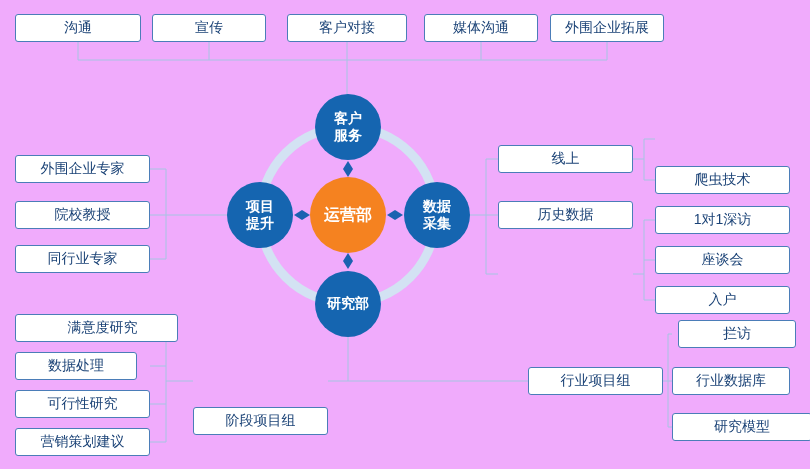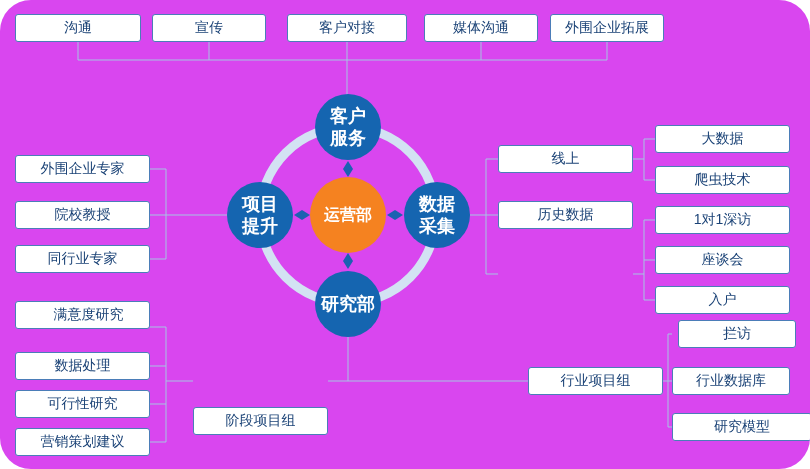--- a/index.html
+++ b/index.html
@@ -1,22 +1,21 @@
 <!DOCTYPE html>
 <html><head>
 <meta charset="utf-8">
 <style>
   html,body { margin:0; padding:0; background:#ffffff; }
   body { font-family: "Liberation Sans", "DejaVu Sans", sans-serif; }
   #stage {
     position:relative;
     width:810px; height:469px;
-    background:#d946ef;
+    background:#f0abfc;
     overflow:hidden;
-    border-radius:31px;
   }
   svg.connectors { position:absolute; left:0; top:0; z-index:1; }
   svg.connectors line { stroke:#a6c4e2; stroke-width:1; }
   .box {
     position:absolute;
     box-sizing:border-box;
     height:28px;
     background:#ffffff;
     border:1px solid #4b7db8;
     border-radius:3px;
@@ -26,21 +25,21 @@
     align-items:center;
     justify-content:center;
     z-index:3;
     white-space:nowrap;
   }
   .node {
     position:absolute;
     border-radius:50%;
     background:#1565b0;
     color:#ffffff;
-    font-size:18px;
+    font-size:14px;
     font-weight:bold;
     display:flex;
     align-items:center;
     justify-content:center;
     text-align:center;
     z-index:4;
     line-height:1.25;
   }
   .node .lbl { white-space:pre-line; }
   .node.hub {
@@ -148,28 +147,27 @@
   <div class="node" style="left:315px; top:271px; width:66px; height:66px;">
       <span class="lbl">研究部</span>
     </div>
   <div class="node hub" style="left:310px; top:177px; width:76px; height:76px;">
       <span class="lbl">运营部</span>
     </div>
 
   <div class="box" style="left:498px; top:145px; width:135px;">线上</div>
   <div class="box" style="left:498px; top:201px; width:135px;">历史数据</div>
 
-  <div class="box" style="left:655px; top:125px; width:135px;">大数据</div>
   <div class="box" style="left:655px; top:166px; width:135px;">爬虫技术</div>
   <div class="box" style="left:655px; top:206px; width:135px;">1对1深访</div>
   <div class="box" style="left:655px; top:246px; width:135px;">座谈会</div>
   <div class="box" style="left:655px; top:286px; width:135px;">入户</div>
 
-  <div class="box" style="left:15px; top:301px; width:135px;padding-left:12px;">满意度研究</div>
-  <div class="box" style="left:15px; top:352px; width:135px;">数据处理</div>
+  <div class="box" style="left:15px; top:314px; width:163px;padding-left:12px;">满意度研究</div>
+  <div class="box" style="left:15px; top:352px; width:122px;">数据处理</div>
   <div class="box" style="left:15px; top:390px; width:135px;">可行性研究</div>
   <div class="box" style="left:15px; top:428px; width:135px;">营销策划建议</div>
 
   <div class="box" style="left:193px; top:367px; width:135px;margin-top:40px;">阶段项目组</div>
   <div class="box" style="left:528px; top:367px; width:135px;">行业项目组</div>
 
   <div class="box" style="left:678px; top:320px; width:118px;">拦访</div>
   <div class="box" style="left:672px; top:367px; width:118px;">行业数据库</div>
   <div class="box" style="left:672px; top:413px; width:140px;">研究模型</div>
 

